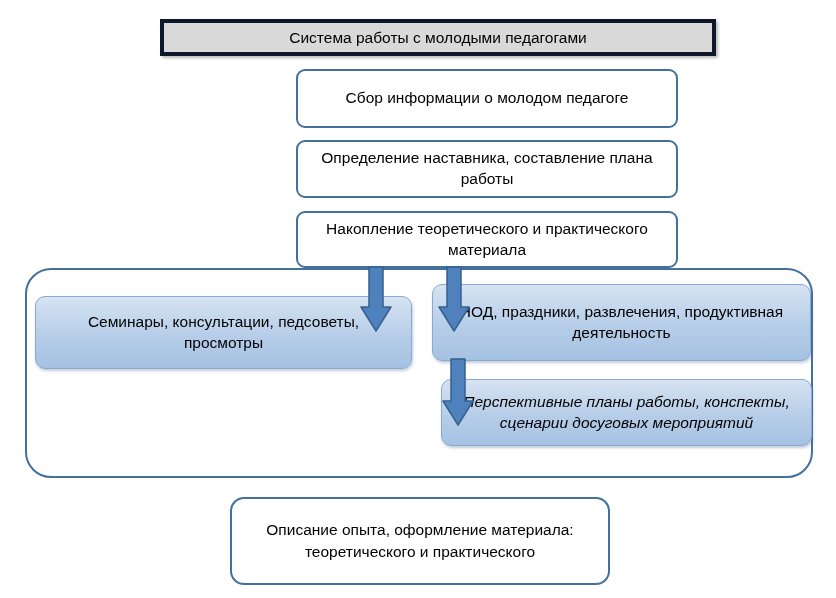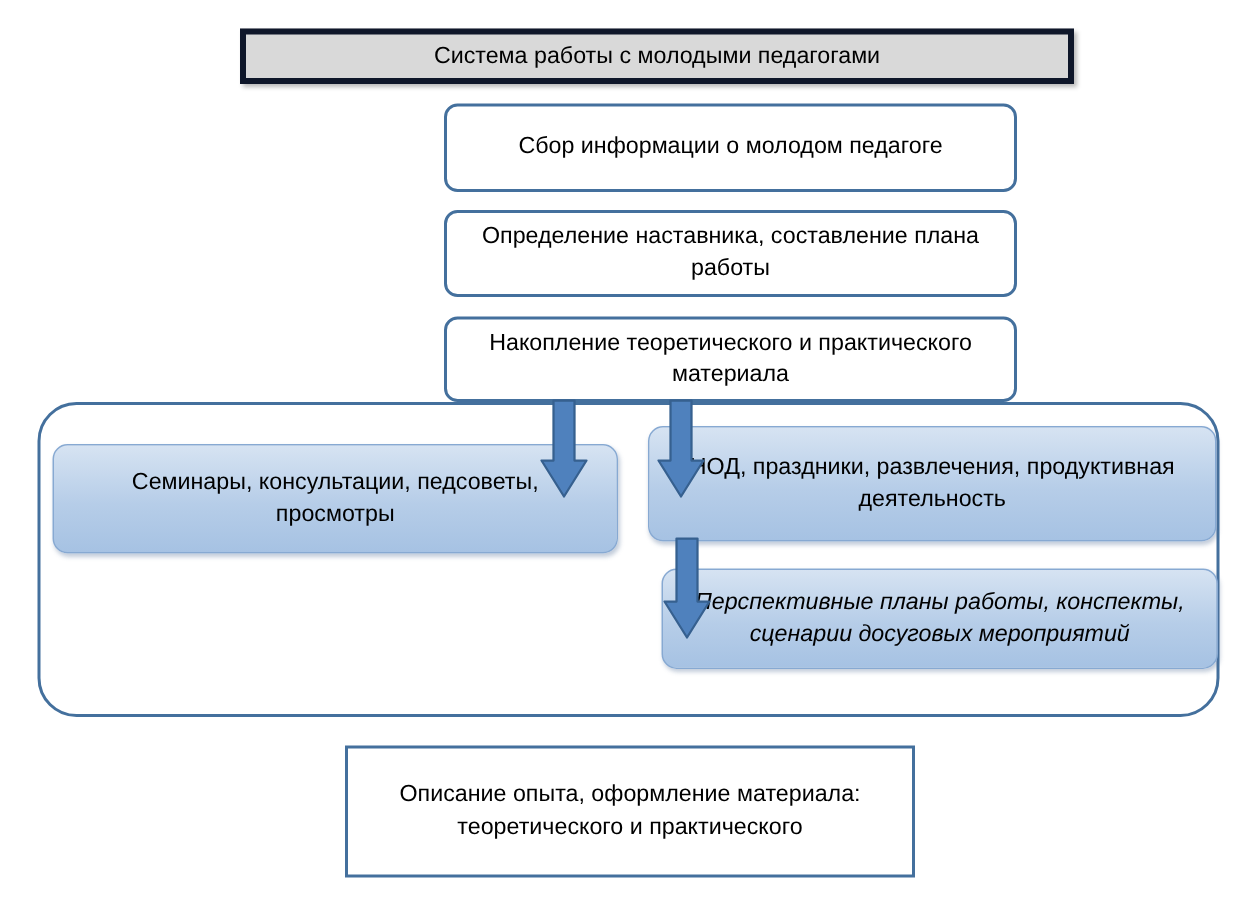--- a/index.html
+++ b/index.html
@@ -87,21 +87,21 @@
     .blue-right  { left: 432px; top: 284px; width: 379px; height: 77px; }
     .blue-bottom { left: 441px; top: 379px; width: 371px; height: 67px; font-style: italic; }
     .result-box {
       position: absolute;
       left: 230px;
       top: 497px;
       width: 380px;
       height: 88px;
       background: #ffffff;
       border: 2px solid #44709d;
-      border-radius: 0;
+      border-radius: 14px;
       box-sizing: border-box;
       display: flex;
       align-items: center;
       justify-content: center;
       text-align: center;
       font-size: 15.5px;
       line-height: 1.4;
       padding: 2px 20px;
       z-index: 2;
     }

